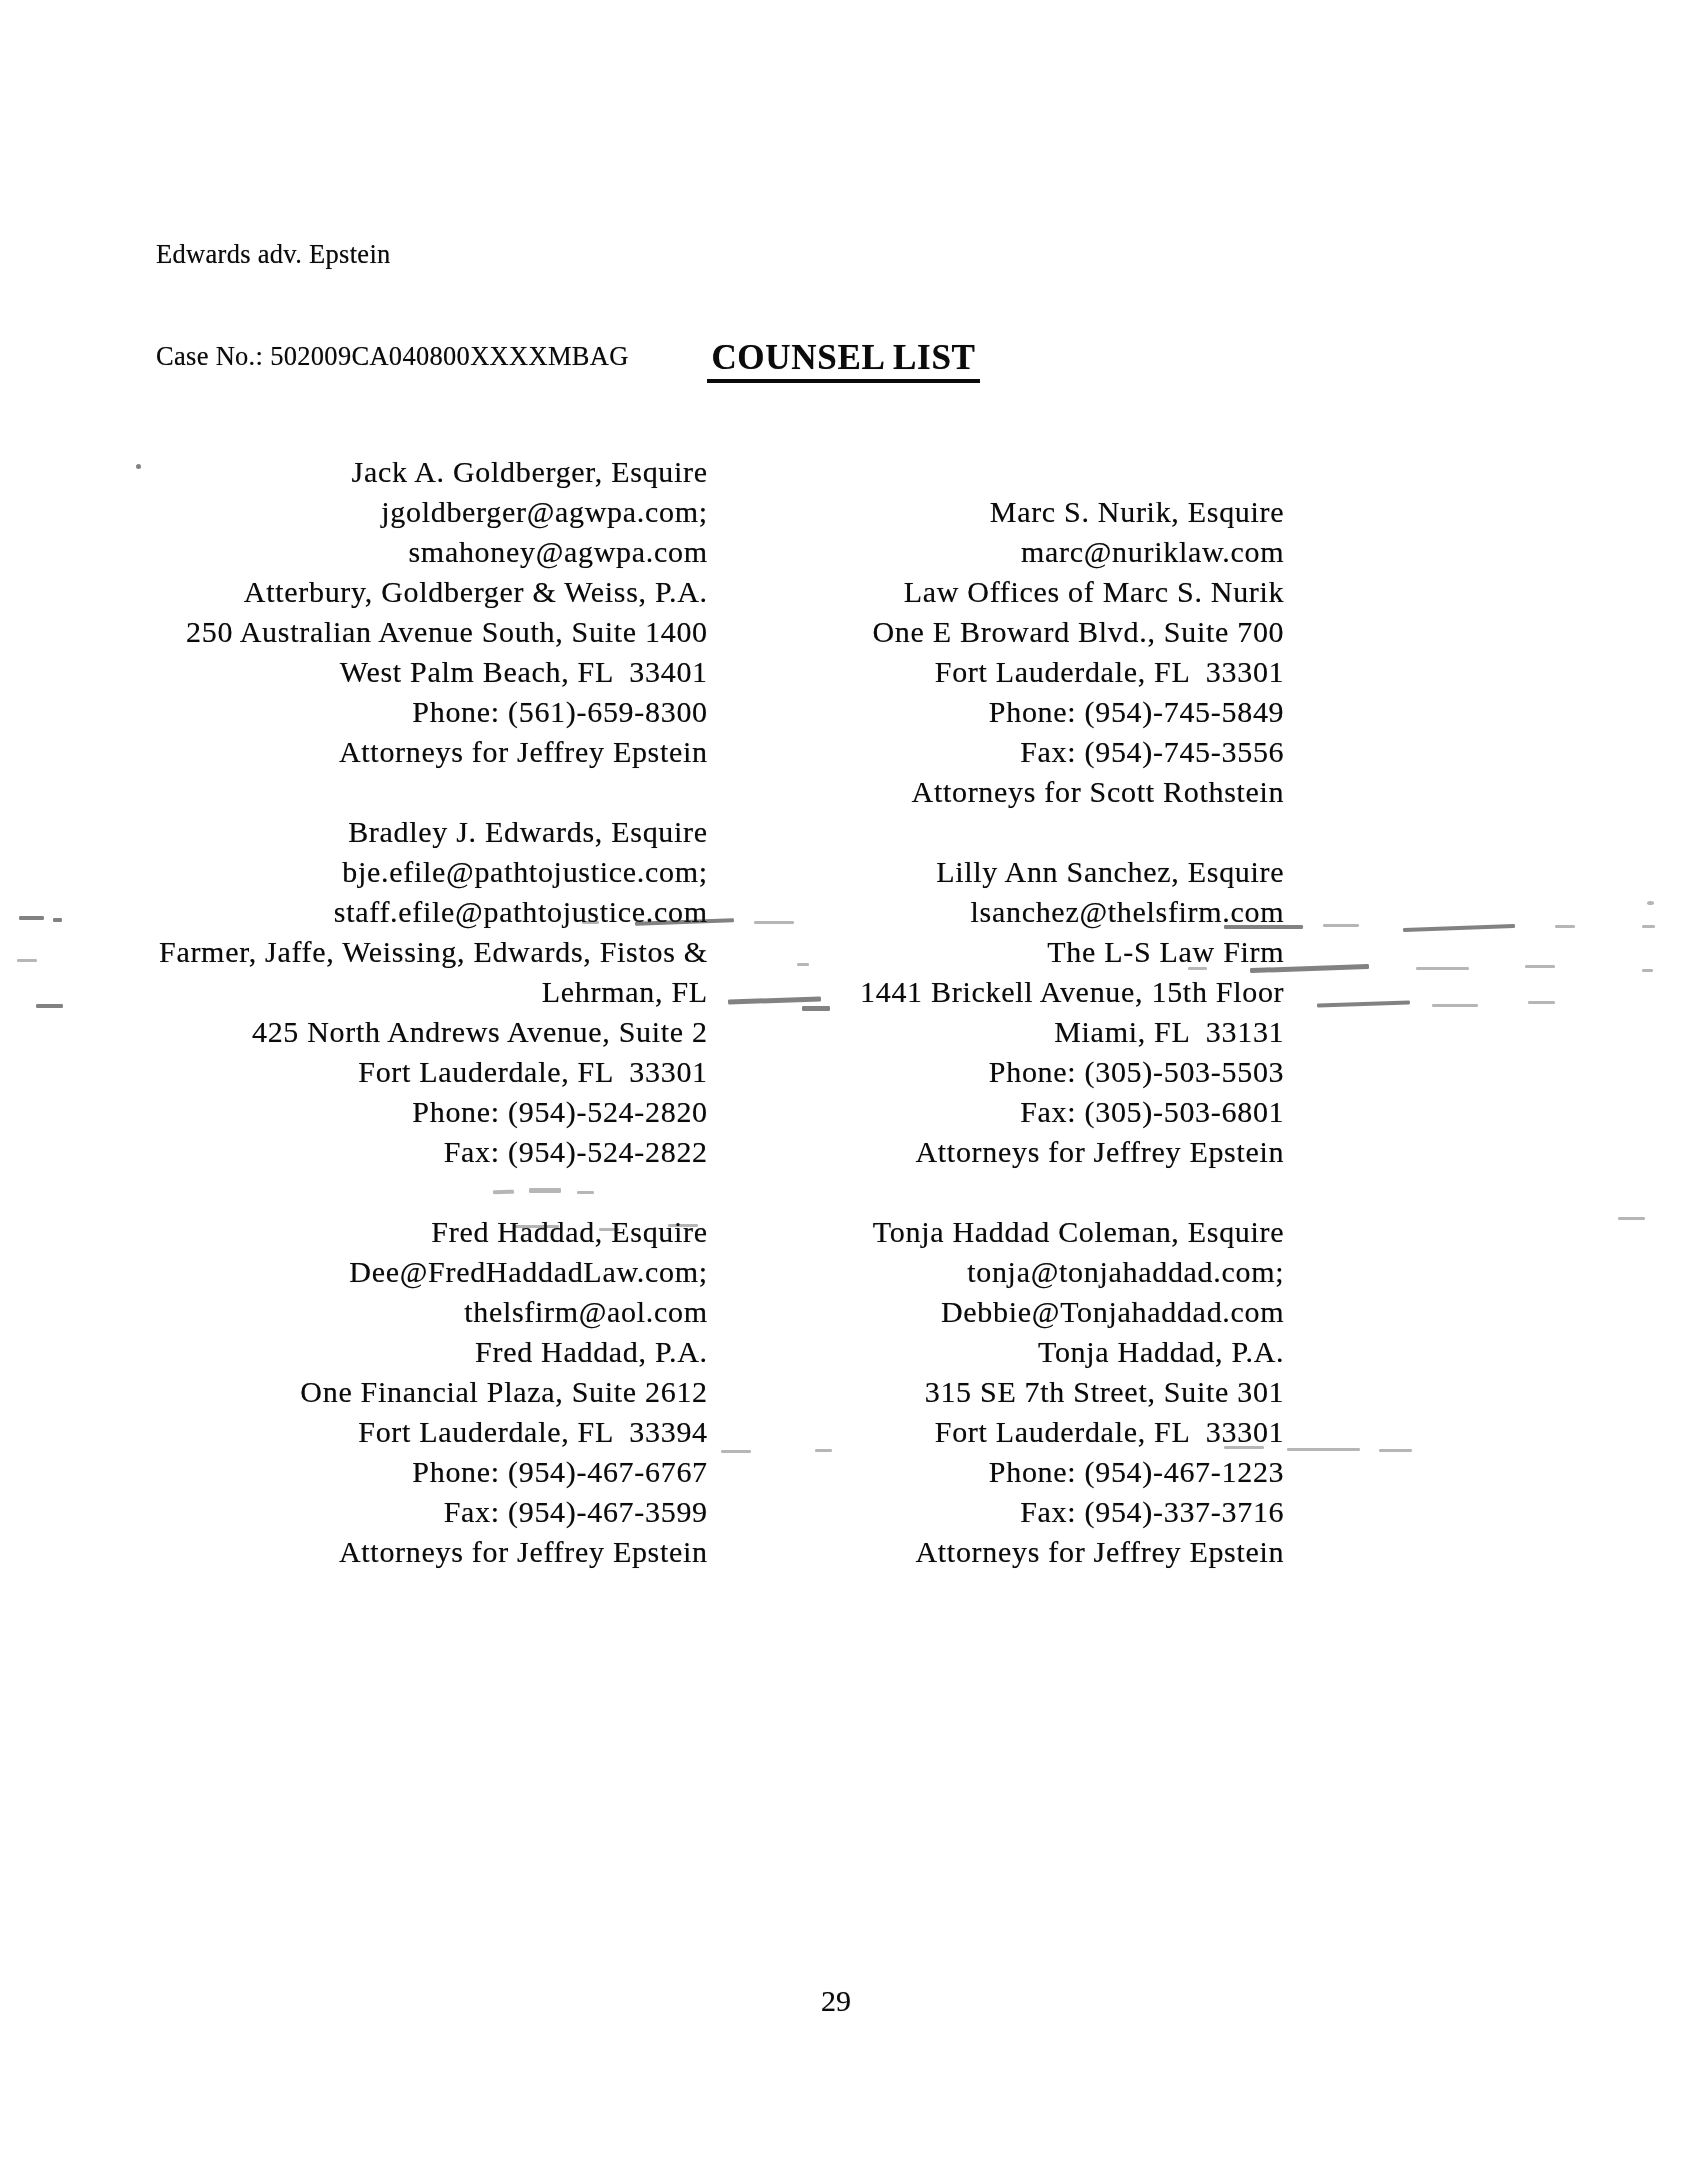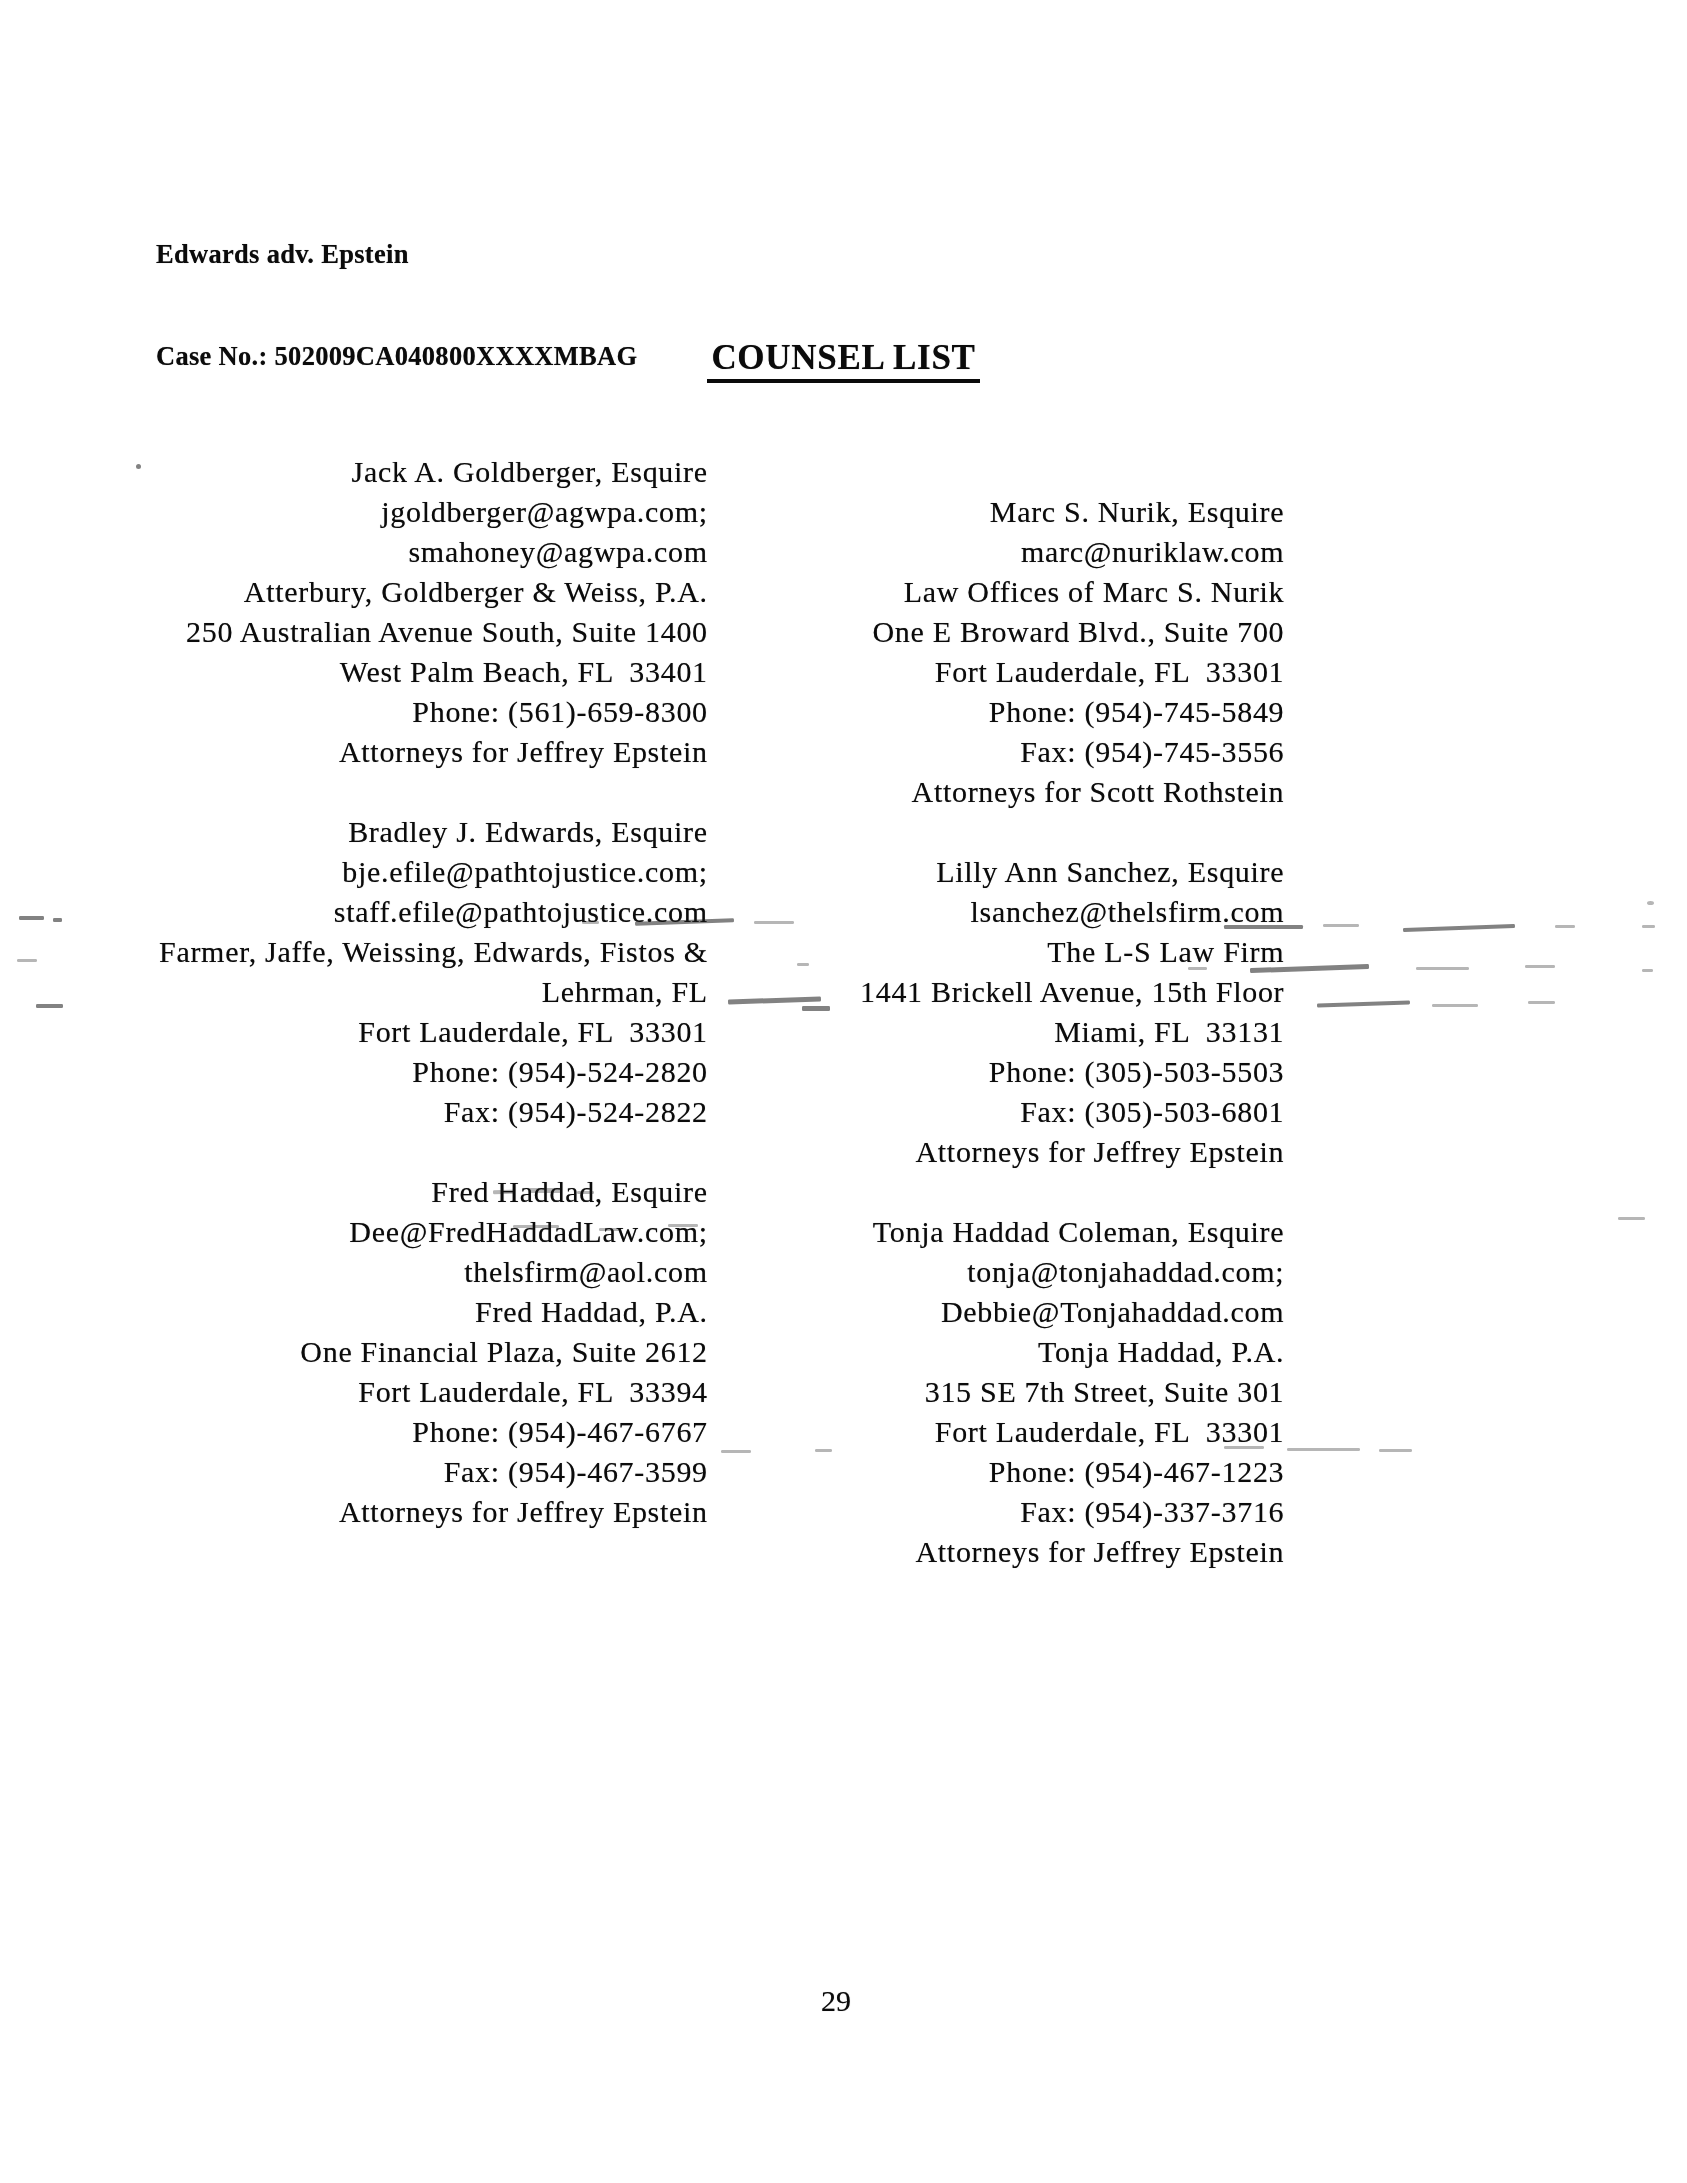--- a/index.html
+++ b/index.html
@@ -11,21 +11,21 @@
     position: relative;
     overflow: hidden;
   }
   .page {
     position: absolute; left: 0; top: 0;
     width: 1687px; height: 2183px;
   }
   
   .case-header {
     position: absolute; left: 156px; top: 169px;
-    font-weight: bold; font-size: 26.5px; line-height: 34px;
+    font-weight: normal; font-size: 26.5px; line-height: 34px;
     letter-spacing: 0.3px; white-space: pre;
     text-shadow: 0 0 0.7px rgba(0,0,0,0.55);
   }
   
   .title-wrap {
     position: absolute; left: 0; top: 339px; width: 1687px;
     text-align: center;
   }
   .doc-title {
     display: inline-block;
@@ -89,20 +89,21 @@
       <div class="line">West Palm Beach, FL  33401</div>
       <div class="line">Phone: (561)-659-8300</div>
       <div class="line">Attorneys for Jeffrey Epstein</div>
     </div>
     <div class="block">
       <div class="line">Bradley J. Edwards, Esquire</div>
       <div class="line">bje.efile@pathtojustice.com;</div>
       <div class="line">staff.efile@pathtojustice.com</div>
       <div class="line">Farmer, Jaffe, Weissing, Edwards, Fistos &amp;</div>
       <div class="line">Lehrman, FL</div>
+      <div class="line">425 North Andrews Avenue, Suite 2</div>
       <div class="line">Fort Lauderdale, FL  33301</div>
       <div class="line">Phone: (954)-524-2820</div>
       <div class="line">Fax: (954)-524-2822</div>
     </div>
     <div class="block">
       <div class="line">Fred Haddad, Esquire</div>
       <div class="line">Dee@FredHaddadLaw.com;</div>
       <div class="line">thelsfirm@aol.com</div>
       <div class="line">Fred Haddad, P.A.</div>
       <div class="line">One Financial Plaza, Suite 2612</div>

